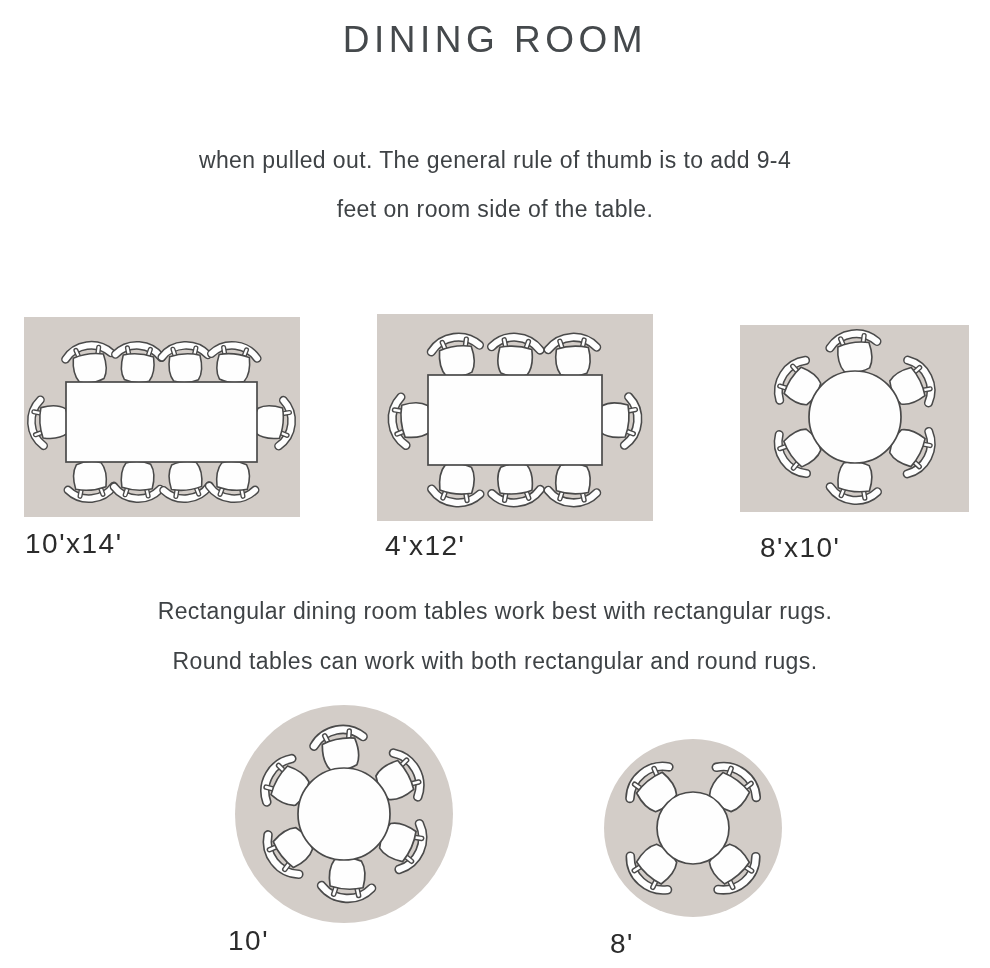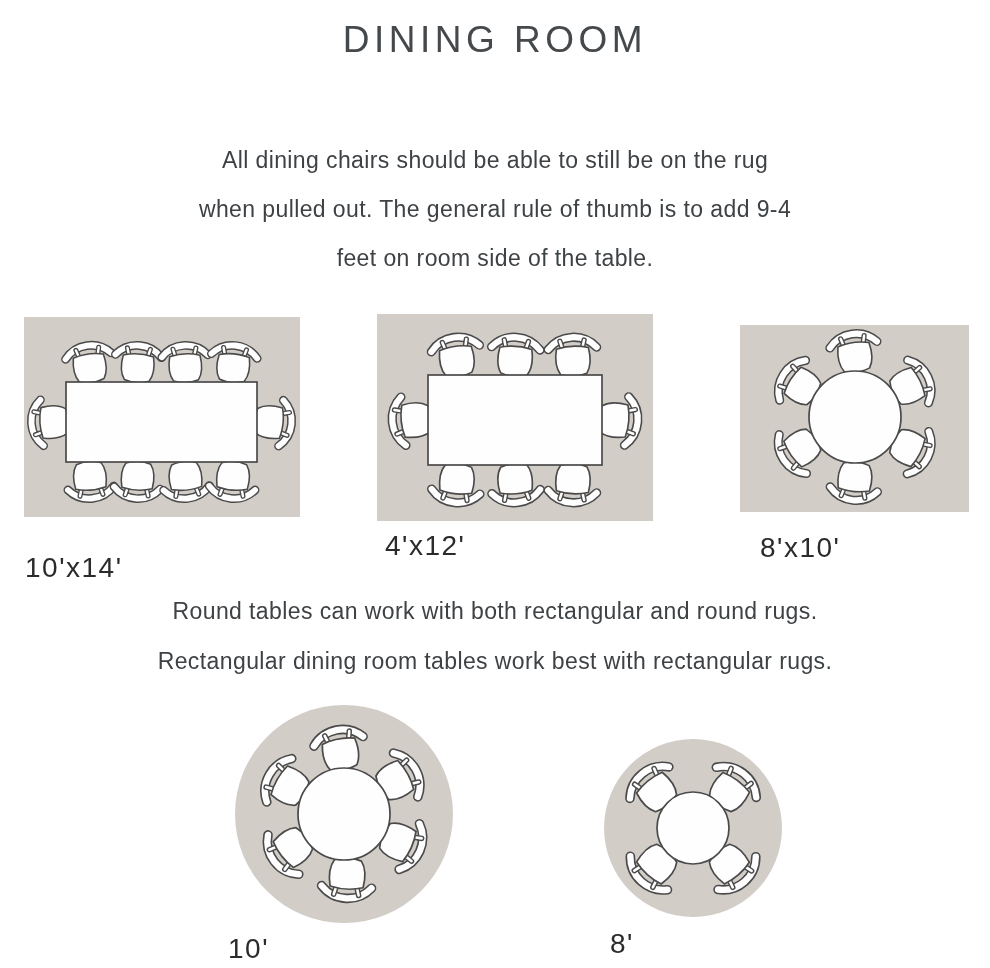--- a/index.html
+++ b/index.html
@@ -44,21 +44,20 @@
 </head>
 <body>
 
 <div class="page">
 
   <div class="title">
     <div>DINING ROOM</div>
   </div>
 
   <div class="intro">
-    <div>All dining chairs should be able to still be on the rug</div>
     <div>when pulled out. The general rule of thumb is to add 9-4</div>
     <div>feet on room side of the table.</div>
   </div>
 
   <div class="fig" style="left: 12px; top: 305px;">
       <svg width="300" height="224" viewBox="0 0 300 224">
         <g transform="translate(12,12)">
           <rect x="0" y="0" width="276" height="200" fill="#d3cdc8"></rect>
           <g transform="translate(65.875,50) rotate(-8) scale(0.92)">
             <path d="M -25,-12 A 33 33 0 0 1 25,-12" fill="none" stroke="#4a4a4a" stroke-width="9.6" stroke-linecap="round"></path>
@@ -396,24 +395,24 @@
             <path d="M 10,-11 L 12.5,-20" fill="none" stroke="#4a4a4a" stroke-width="5.5" stroke-linecap="round"></path>
             <path d="M -10,-11 L -12.5,-20" fill="none" stroke="#fefefe" stroke-width="2.6" stroke-linecap="round"></path>
             <path d="M 10,-11 L 12.5,-20" fill="none" stroke="#fefefe" stroke-width="2.6" stroke-linecap="round"></path>
             <path d="M -16.5,-12 Q -20,5 -13.5,14.5 Q 0,19.5 13.5,14.5 Q 20,5 16.5,-12 Q 0,-16.5 -16.5,-12 Z" fill="#fefefe" stroke="#4a4a4a" stroke-width="1.7"></path>
           </g>
           <circle cx="101" cy="101" r="36" fill="#fefefe" stroke="#4a4a4a" stroke-width="1.7"></circle>
         </g>
       </svg>
     </div>
 
-  <div class="size-label" style="left: 25px; top: 528px; margin-top: 24px;">10'x14'</div>
+  <div class="size-label" style="left: 25px; top: 528px;">10'x14'</div>
   <div class="size-label" style="left: 385px; top: 530px;">4'x12'</div>
   <div class="size-label" style="left: 745px; top: 532px; margin-left: 15px;">8'x10'</div>
-  <div class="size-label" style="left: 228px; top: 925px; margin-top: 8px;">10'</div>
+  <div class="size-label" style="left: 228px; top: 925px;">10'</div>
   <div class="size-label" style="left: 610px; top: 928px;">8'</div>
 
   <div class="note">
+    <div>Rectangular dining room tables work best with rectangular rugs.</div>
     <div>Round tables can work with both rectangular and round rugs.</div>
-    <div>Rectangular dining room tables work best with rectangular rugs.</div>
   </div>
 
 </div>
 
 </body></html>

